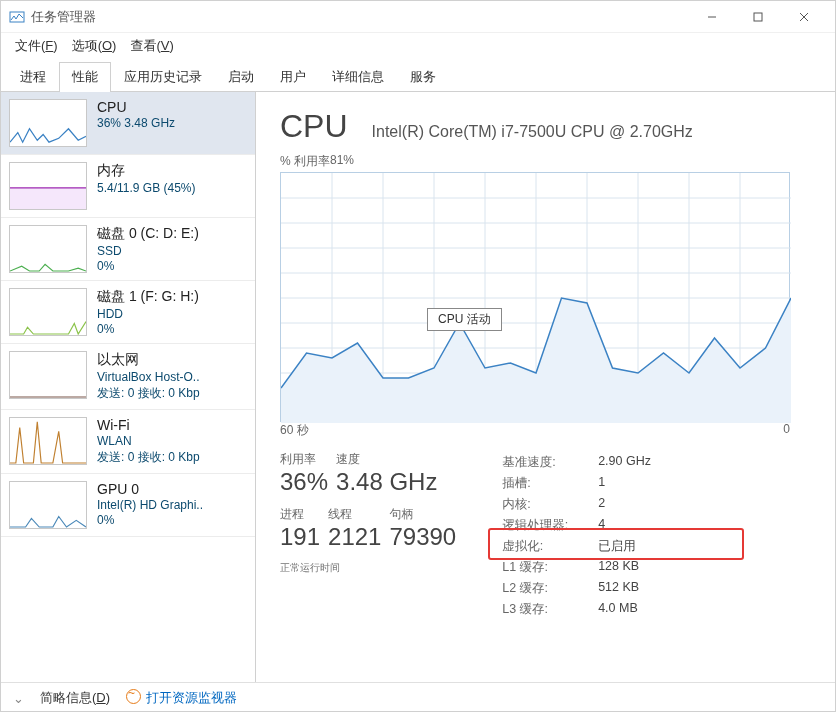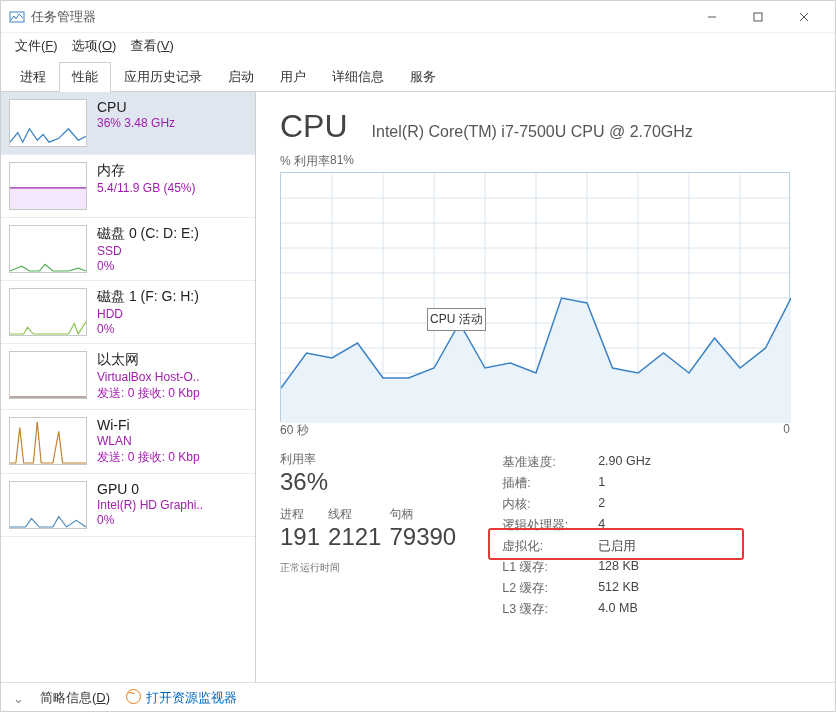--- a/index.html
+++ b/index.html
@@ -85,21 +85,21 @@
 .sb-item.selected { background: #e0e6ef; }
 .sb-thumb {
   width: 78px; height: 48px;
   border: 1px solid #c8c8c8;
   flex-shrink: 0;
   background: #fff;
   position: relative;
 }
 .sb-meta { display: flex; flex-direction: column; gap: 1px; min-width: 0; }
 .sb-title { font-size: 14px; color: #222; white-space: nowrap; overflow: hidden; text-overflow: ellipsis; }
-.sb-sub  { font-size: 12px; color: #a21caf; white-space: nowrap; overflow: hidden; text-overflow: ellipsis; }
+.sb-sub  { font-size: 12px; color: #0c4a6e; white-space: nowrap; overflow: hidden; text-overflow: ellipsis; }
 .detail {
   flex: 1;
   padding: 16px 24px 10px 24px;
   display: flex;
   flex-direction: column;
 }
 .detail-header { display: flex; align-items: baseline; gap: 24px; }
 .detail-title { font-size: 32px; color: #444; }
 .detail-sub  { font-size: 16px; color: #555; }
 .chart-labels {
@@ -113,21 +113,21 @@
   background: #fff;
   position: relative;
   margin-top: 2px;
 }
 .chart-callout {
   position: absolute;
   border: 1px solid #888;
   background: #fff;
   font-size: 12px;
   color: #333;
-  padding: 2px 2px;
+  padding: 2px 10px;
   top: 135px; left: 146px;
 }
 .axis-labels {
   display: flex; justify-content: space-between;
   font-size: 12px; color: #666;
   width: 510px;
 }
 .stats {
   display: flex;
   gap: 40px;
@@ -362,20 +362,24 @@
       <span>0</span>
     </div>
 
     <div class="stats">
       <div class="stats-left">
         <div class="stat-row">
           <div class="stat-block">
             <div class="label">利用率</div>
             <div class="val">36%</div>
           </div>
+          <div class="stat-block">
+            <div class="label">速度</div>
+            <div class="val">3.48 GHz</div>
+          </div>
         </div>
         <div class="stat-row">
           <div class="stat-block">
             <div class="label">进程</div>
             <div class="val">191</div>
           </div>
           <div class="stat-block">
             <div class="label">线程</div>
             <div class="val">2121</div>
           </div>

